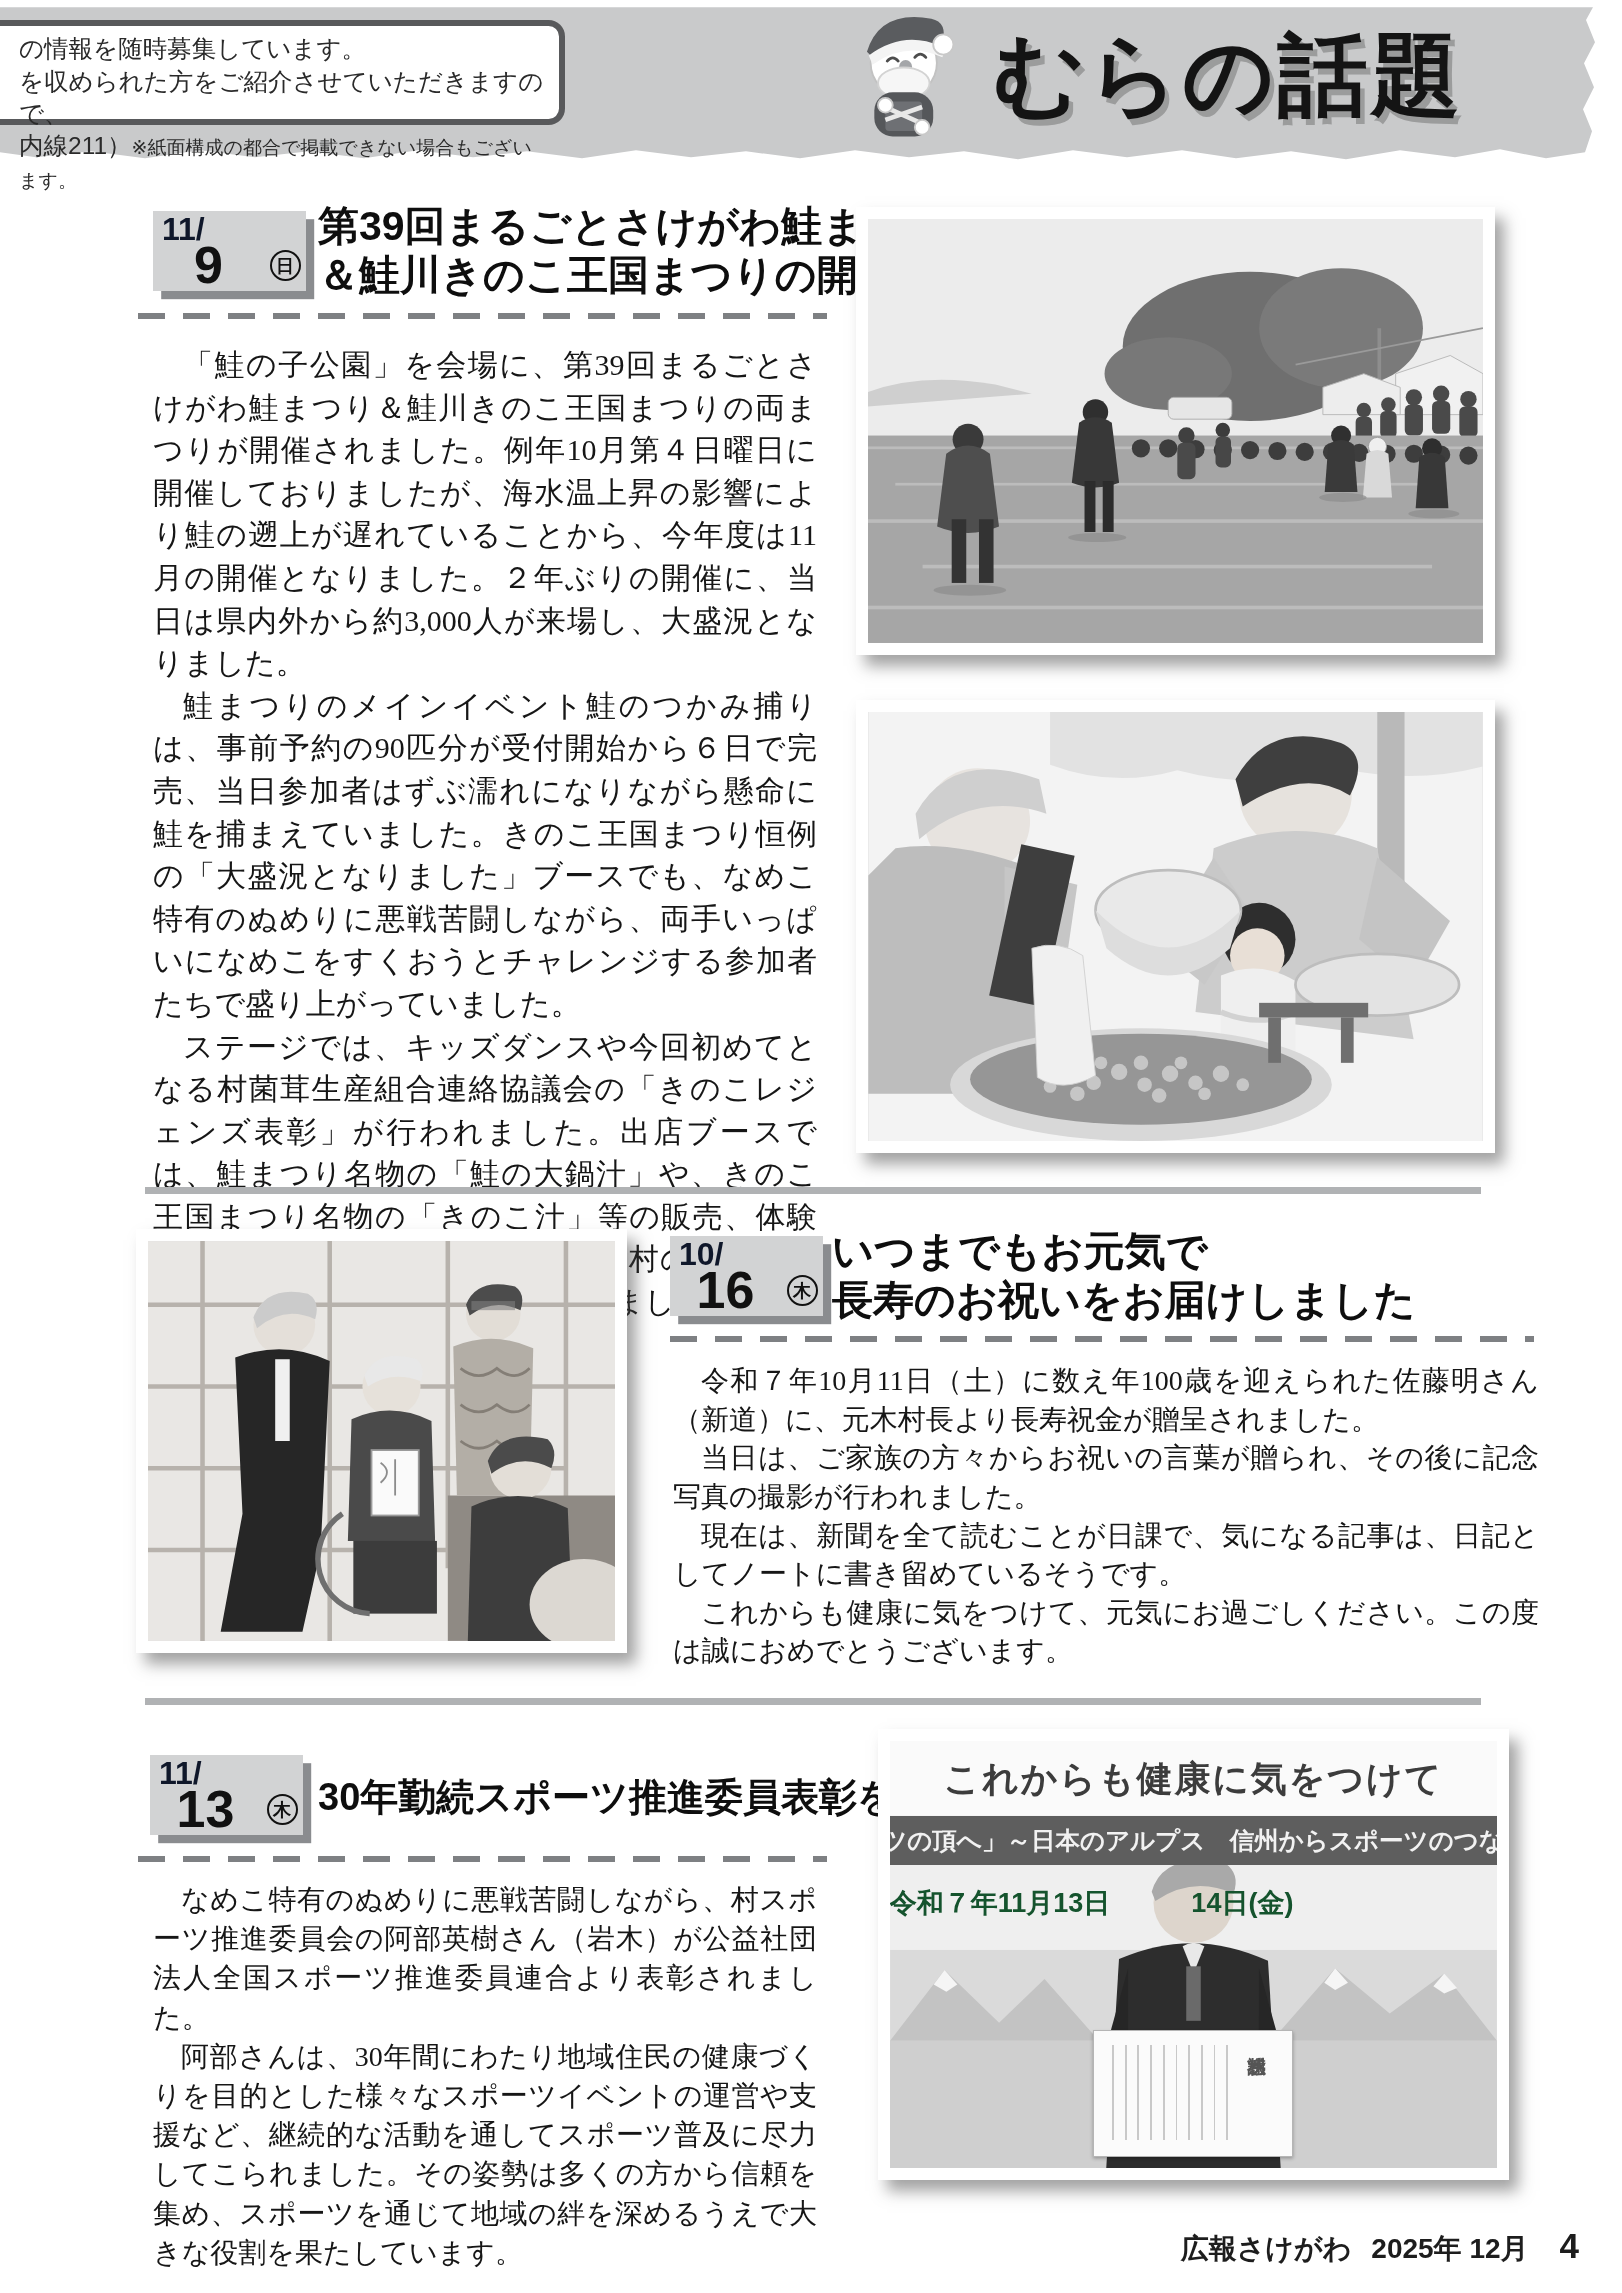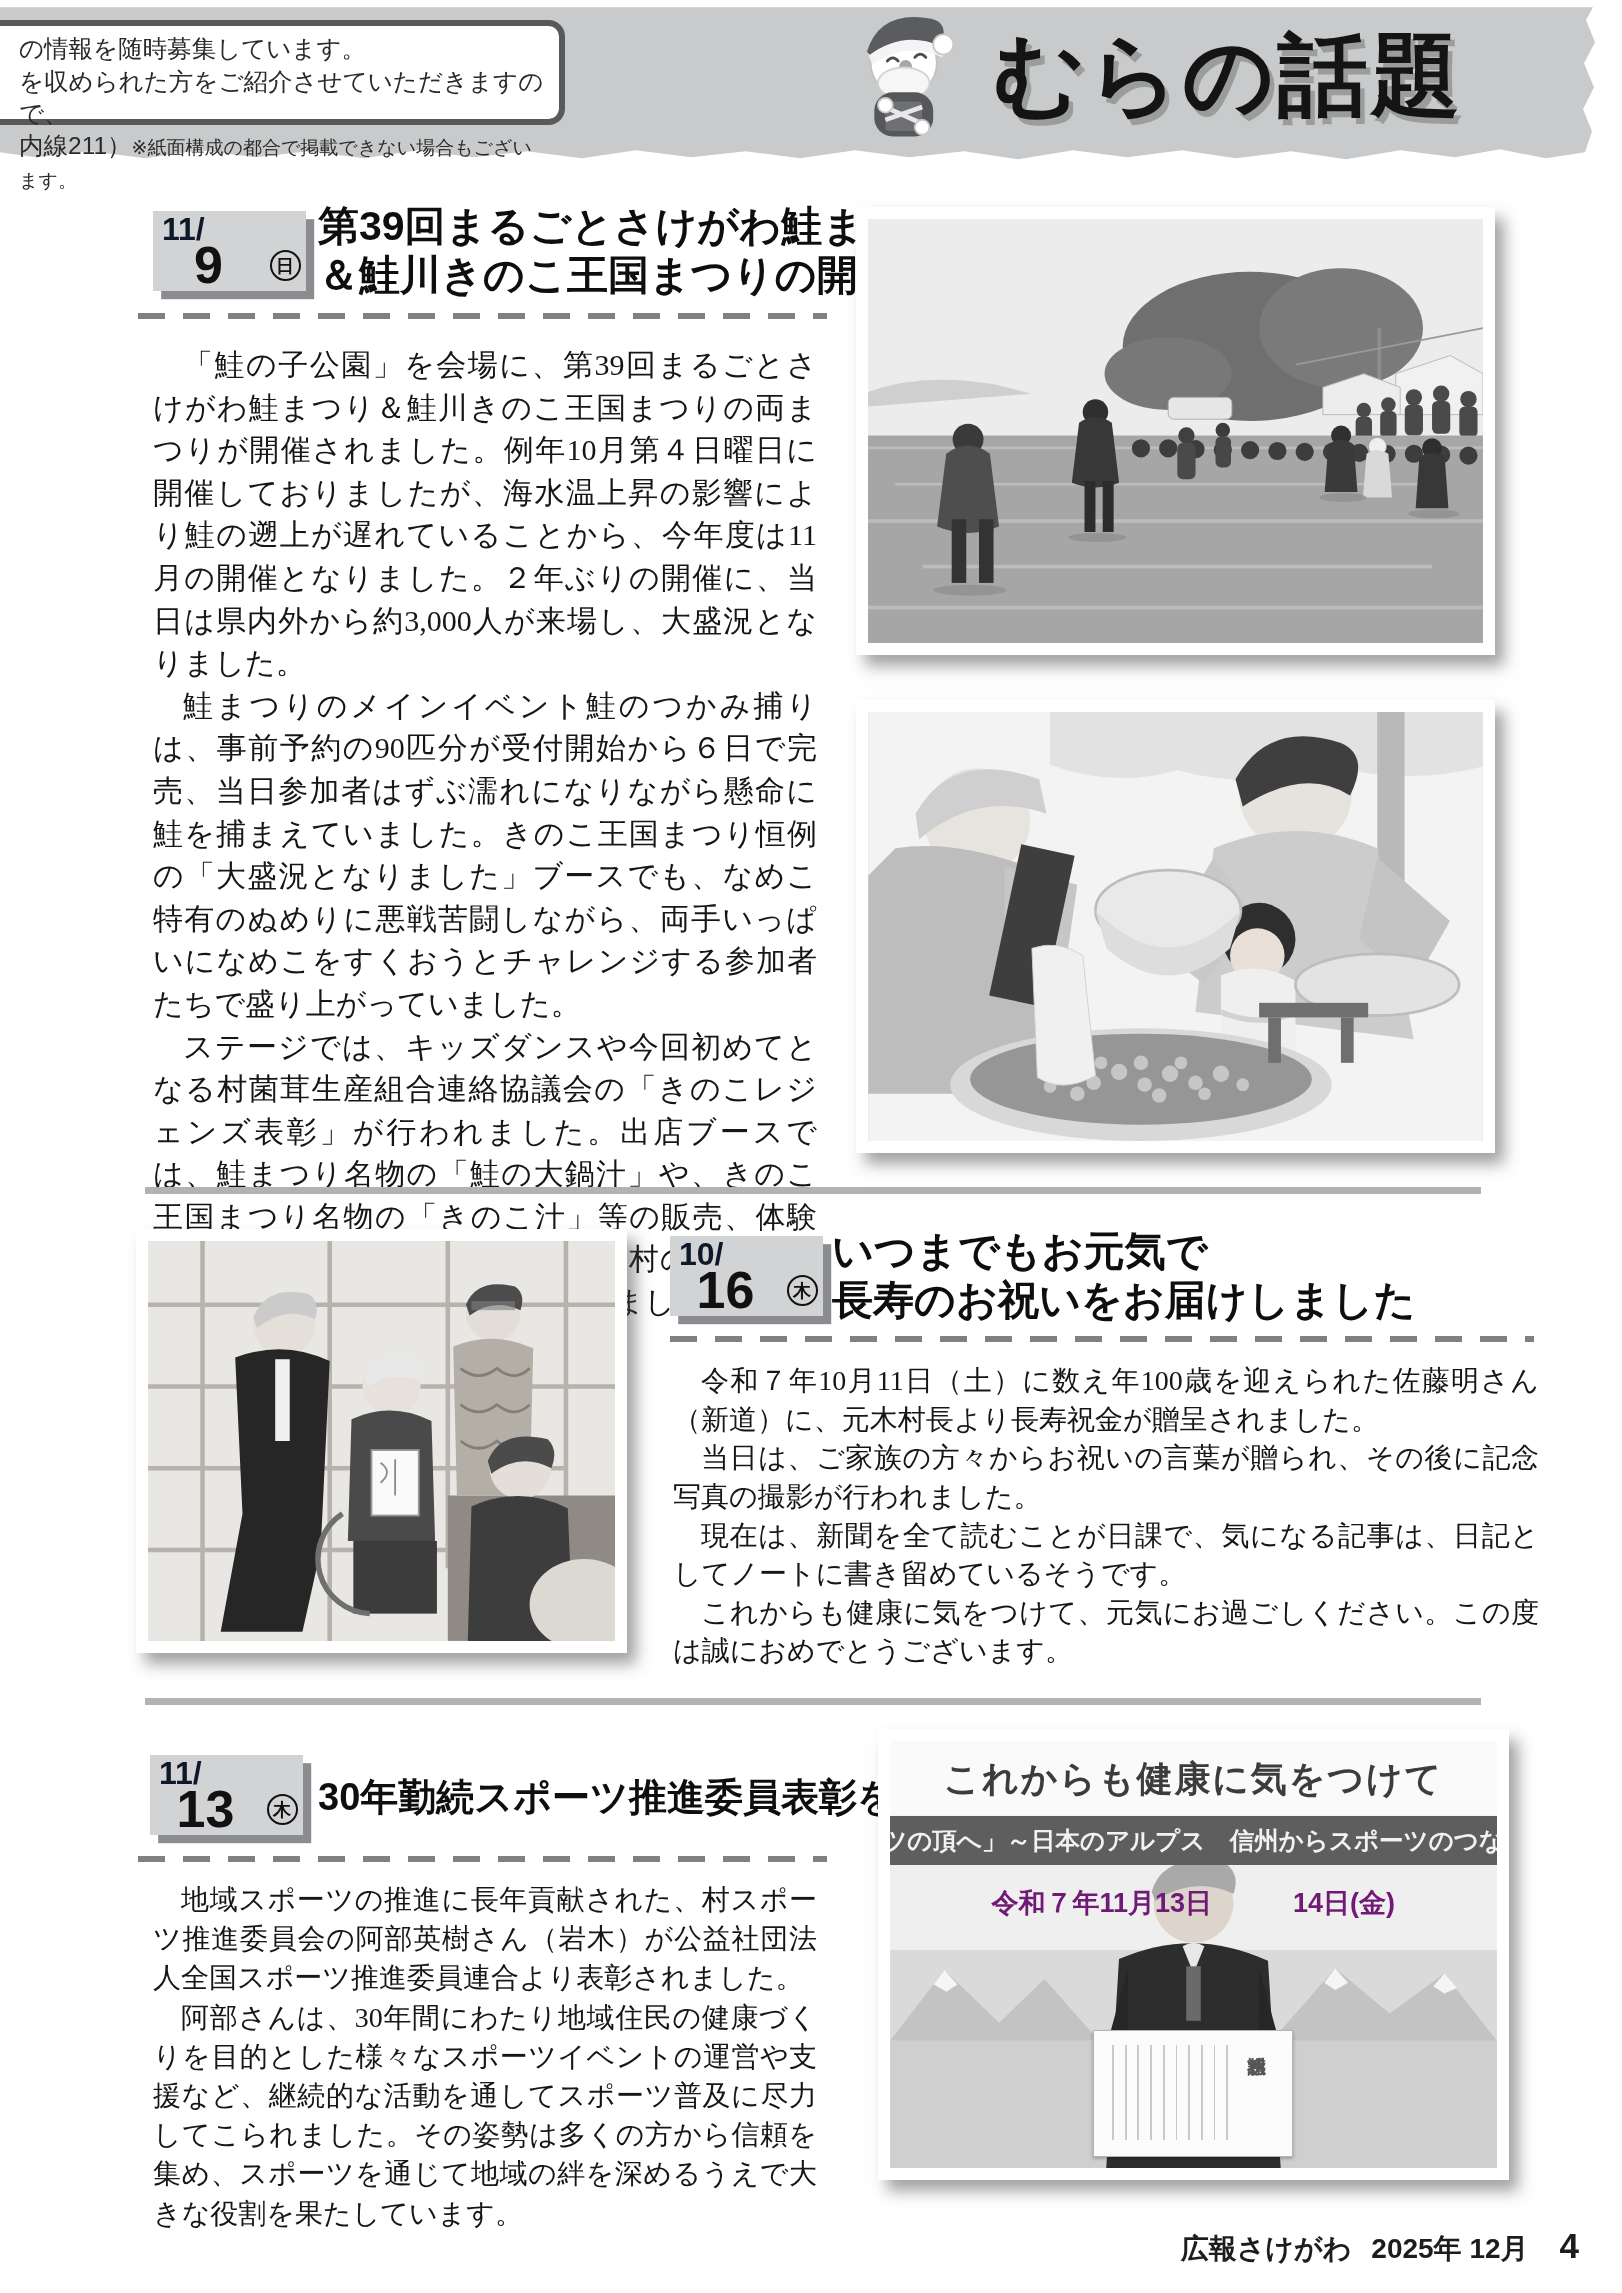--- a/index.html
+++ b/index.html
@@ -39,21 +39,21 @@
   
   .photo{position:absolute;background:#ffffff;padding:11.8px;box-shadow:9px 11px 14.5px rgba(70,70,70,0.5);}
   .photo .img{position:relative;background:#d6d6d6;overflow:hidden;}
   .photo svg{display:block;}
 
   
   .p4-title{position:absolute;left:0;top:14.5px;width:100%;text-align:center;font-size:36px;font-weight:900;
     color:#3c3c3c;letter-spacing:1.8px;white-space:nowrap;}
   .p4-band{position:absolute;left:0;top:75px;width:100%;height:49px;background:#5e5e5e;color:#f2f2f2;
     display:flex;align-items:center;justify-content:center;font-size:24.5px;font-weight:800;white-space:nowrap;}
-  .p4-date{position:absolute;left:0;top:144px;width:100%;text-align:center;font-size:27px;font-weight:800;color:#701a75;}
+  .p4-date{position:absolute;left:0;top:144px;width:100%;text-align:left;font-size:27px;font-weight:800;color:#14532d;}
   .p4-cert{position:absolute;left:50%;top:289px;transform:translateX(-50%);width:198px;height:125px;background:#fbfbfb;
     border:1.8px solid #b5b5b5;box-shadow:0 1.8px 3.6px rgba(0,0,0,.3);}
   .p4-cert .cert-label{position:absolute;right:23.6px;top:11px;writing-mode:vertical-rl;font-size:18px;font-weight:700;color:#555;}
   .p4-cert .cert-lines{position:absolute;left:18px;top:14.5px;width:118px;height:95px;
     background:repeating-linear-gradient(90deg,#c9c9c9 0 1.8px,transparent 1.8px 12.7px);}
 
   
   .footer{position:absolute;top:2226px;right:44px;font-weight:700;font-size:28px;color:#1d1d1d;white-space:nowrap;}
   .footer .pub{margin-right:20px;}
   .footer .num{font-size:35px;font-weight:900;margin-left:31px;}
@@ -316,21 +316,21 @@
   <div class="badge" style="left:150px;top:1755px;">
     <span class="m">11/</span>
     <span class="d">13</span>
     <span class="w">木</span>
   </div>
   <div class="h-title" style="left:318px;top:1775px;font-size:38px;">
     <div>30年勤続スポーツ推進委員表彰を受賞</div>
   </div>
   <div class="dashes" style="left:138px;top:1856px;width:689px;"></div>
   <div class="body" style="left:153px;top:1880px;width:664px;font-size:28px;line-height:1.4;">
-    <p>地域スポーツの推進に長年貢献された、村スポーツ推進委員会の阿部英樹さん（岩木）が公益社団法人全国スポーツ推進委員連合より表彰されました。</p>
+    <p>なめこ特有のぬめりに悪戦苦闘しながら、村スポーツ推進委員会の阿部英樹さん（岩木）が公益社団法人全国スポーツ推進委員連合より表彰されました。</p>
     <p>阿部さんは、30年間にわたり地域住民の健康づくりを目的とした様々なスポーツイベントの運営や支援など、継続的な活動を通してスポーツ普及に尽力してこられました。その姿勢は多くの方から信頼を集め、スポーツを通じて地域の絆を深めるうえで大きな役割を果たしています。</p>
   </div>
 
   <div class="photo" style="left:878px;top:1729px;">
     <div class="img" style="width:607px;height:427px;background:#efefef;">
       <svg width="607" height="427" viewBox="0 0 668 470" style="position:absolute;left:0;top:0;">
         <rect width="668" height="470" fill="#efefef"></rect>
         <rect x="0" y="0" width="668" height="82" fill="#fafafa"></rect>
         <rect x="0" y="230" width="668" height="240" fill="#dadada"></rect>
         <g fill="#c3c3c3">

